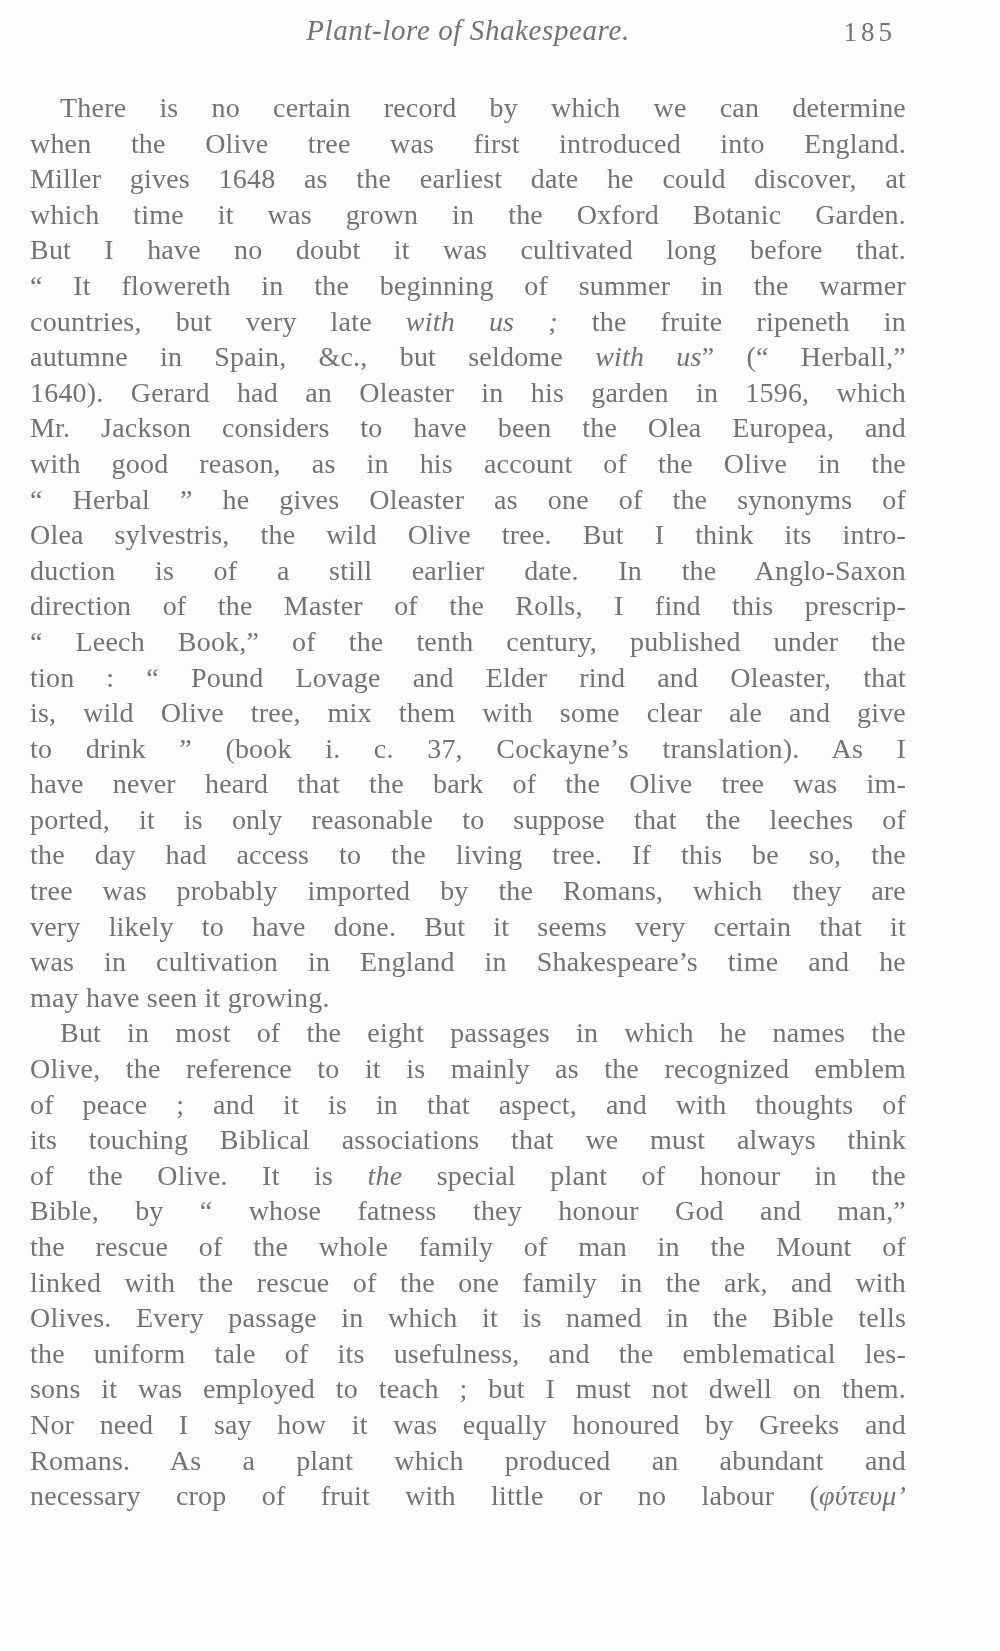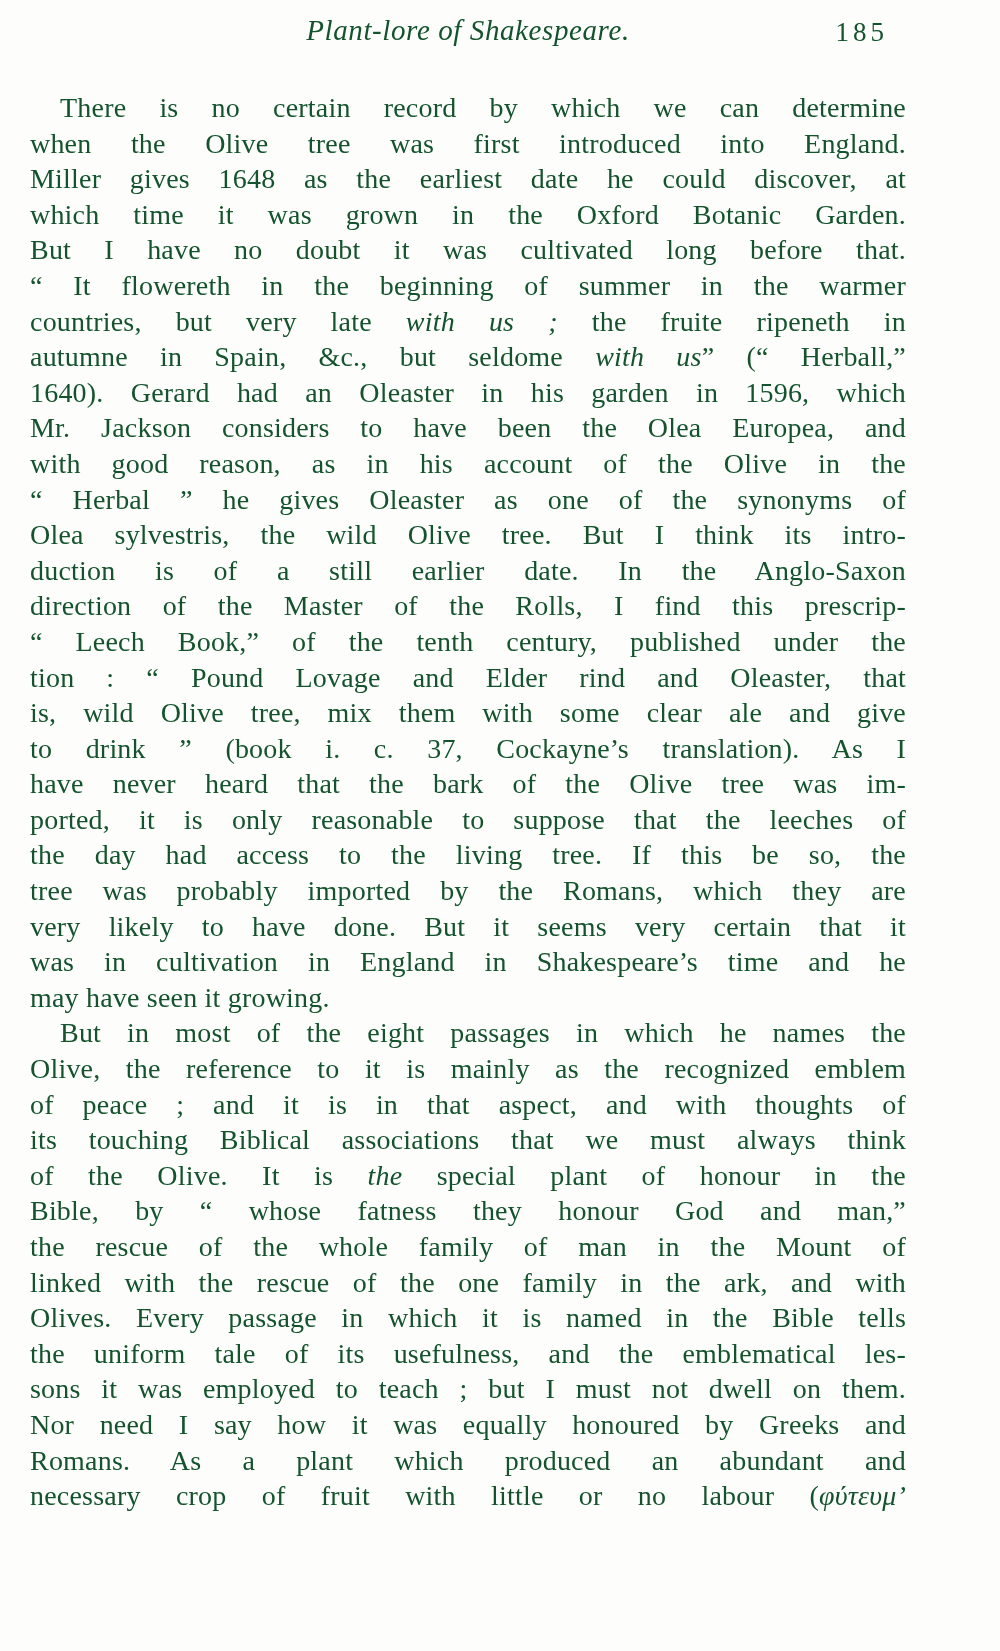--- a/index.html
+++ b/index.html
@@ -3,39 +3,39 @@
 <meta charset="utf-8">
 <style>
   * { margin: 0; padding: 0; box-sizing: border-box; }
   html, body { background: #ffffff; }
   .page {
     position: relative;
     width: 1000px;
     height: 1651px;
     margin: 0;
     background: #fdfdfb;
-    color: #14532d;
+    color: #737373;
     font-family: "Liberation Serif", "DejaVu Serif", serif;
     padding: 14px 94px 0 30px;
     overflow: hidden;
   }
   .page-header {
     position: relative;
     height: 44px;
   }
   .running-title {
     display: block;
     text-align: center;
     font-style: italic;
     font-size: 29px;
     letter-spacing: 0.6px;
   }
   .page-number {
     position: absolute;
-    right: 18px;
+    right: 10px;
     top: 3px;
     font-size: 27px;
     letter-spacing: 4px;
   }
   .text-body {
     margin-top: 32px;
     font-size: 28px;
     line-height: 35.6px;
     letter-spacing: 0.2px;
     font-family: Liberation Serif, serif;

